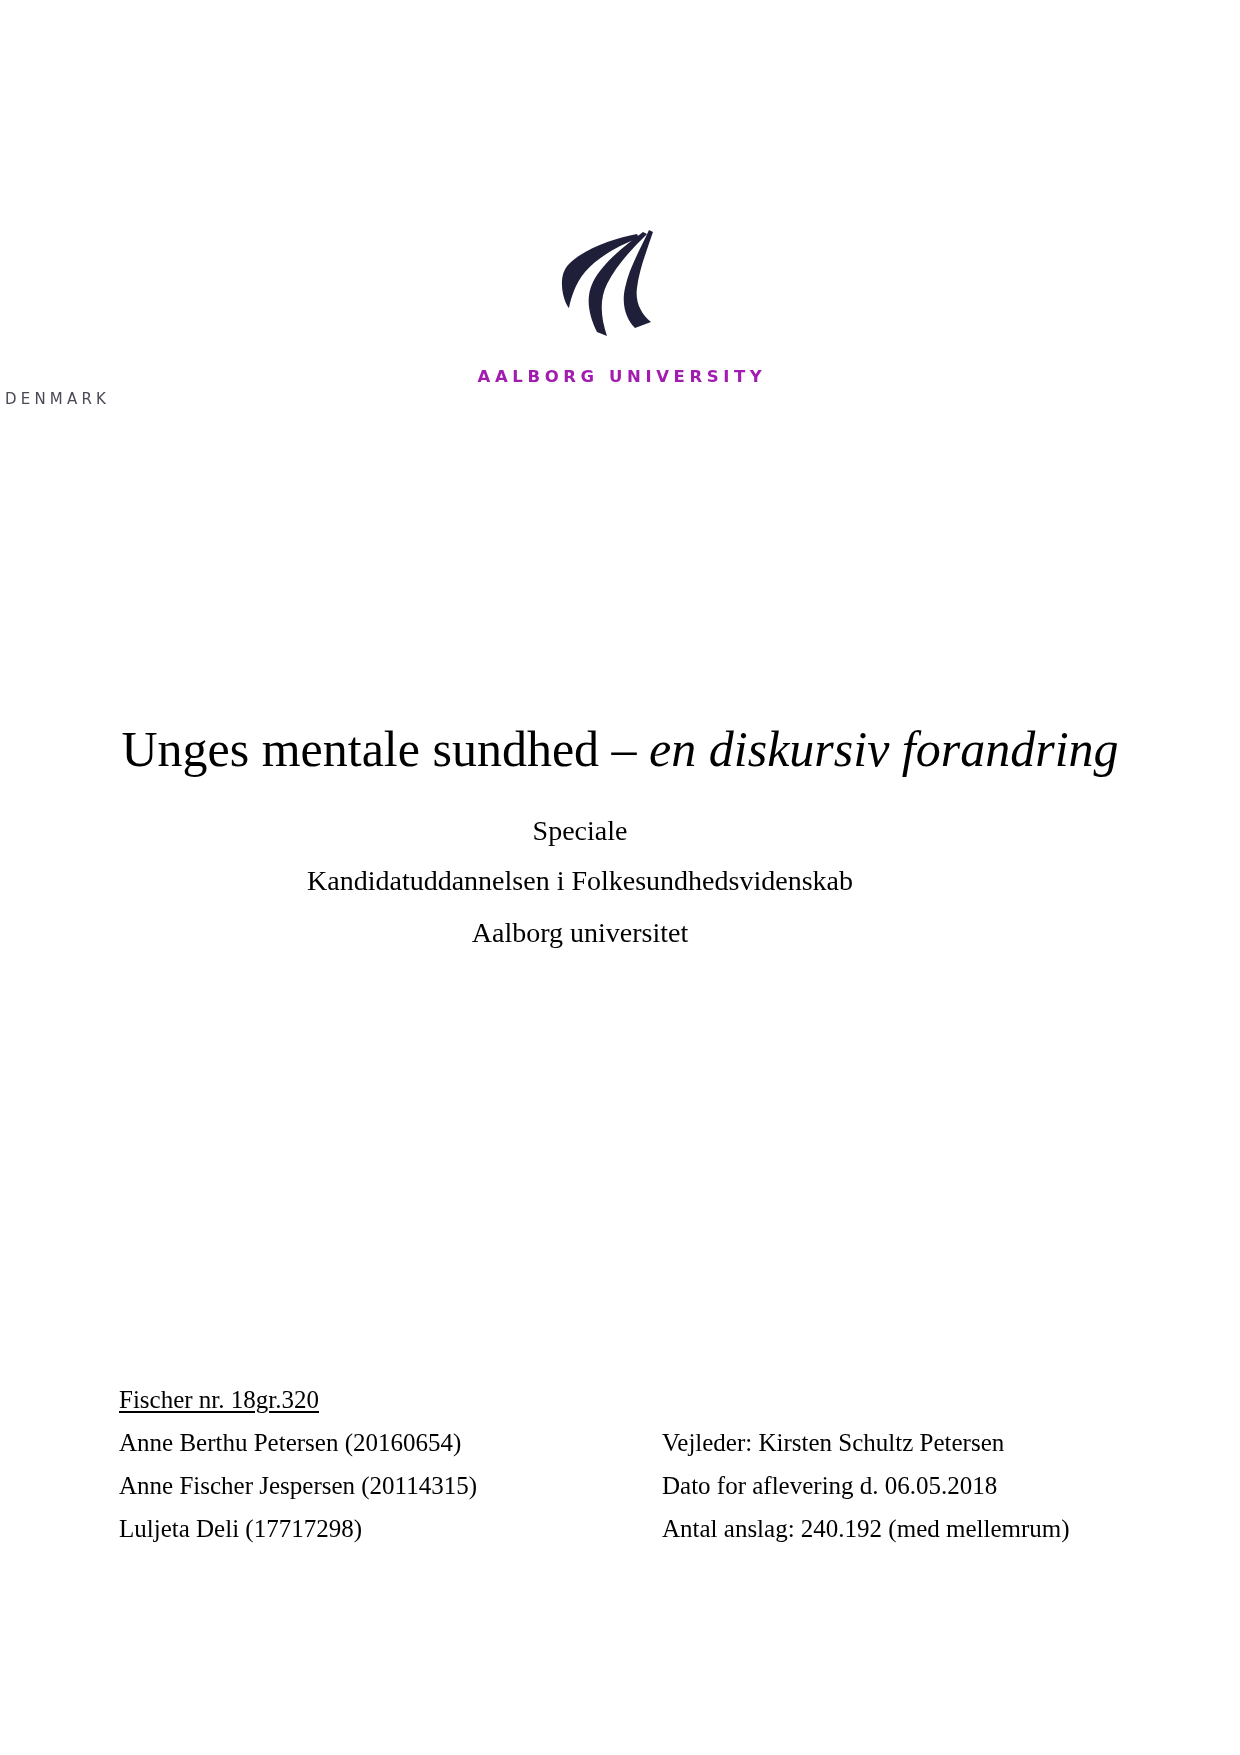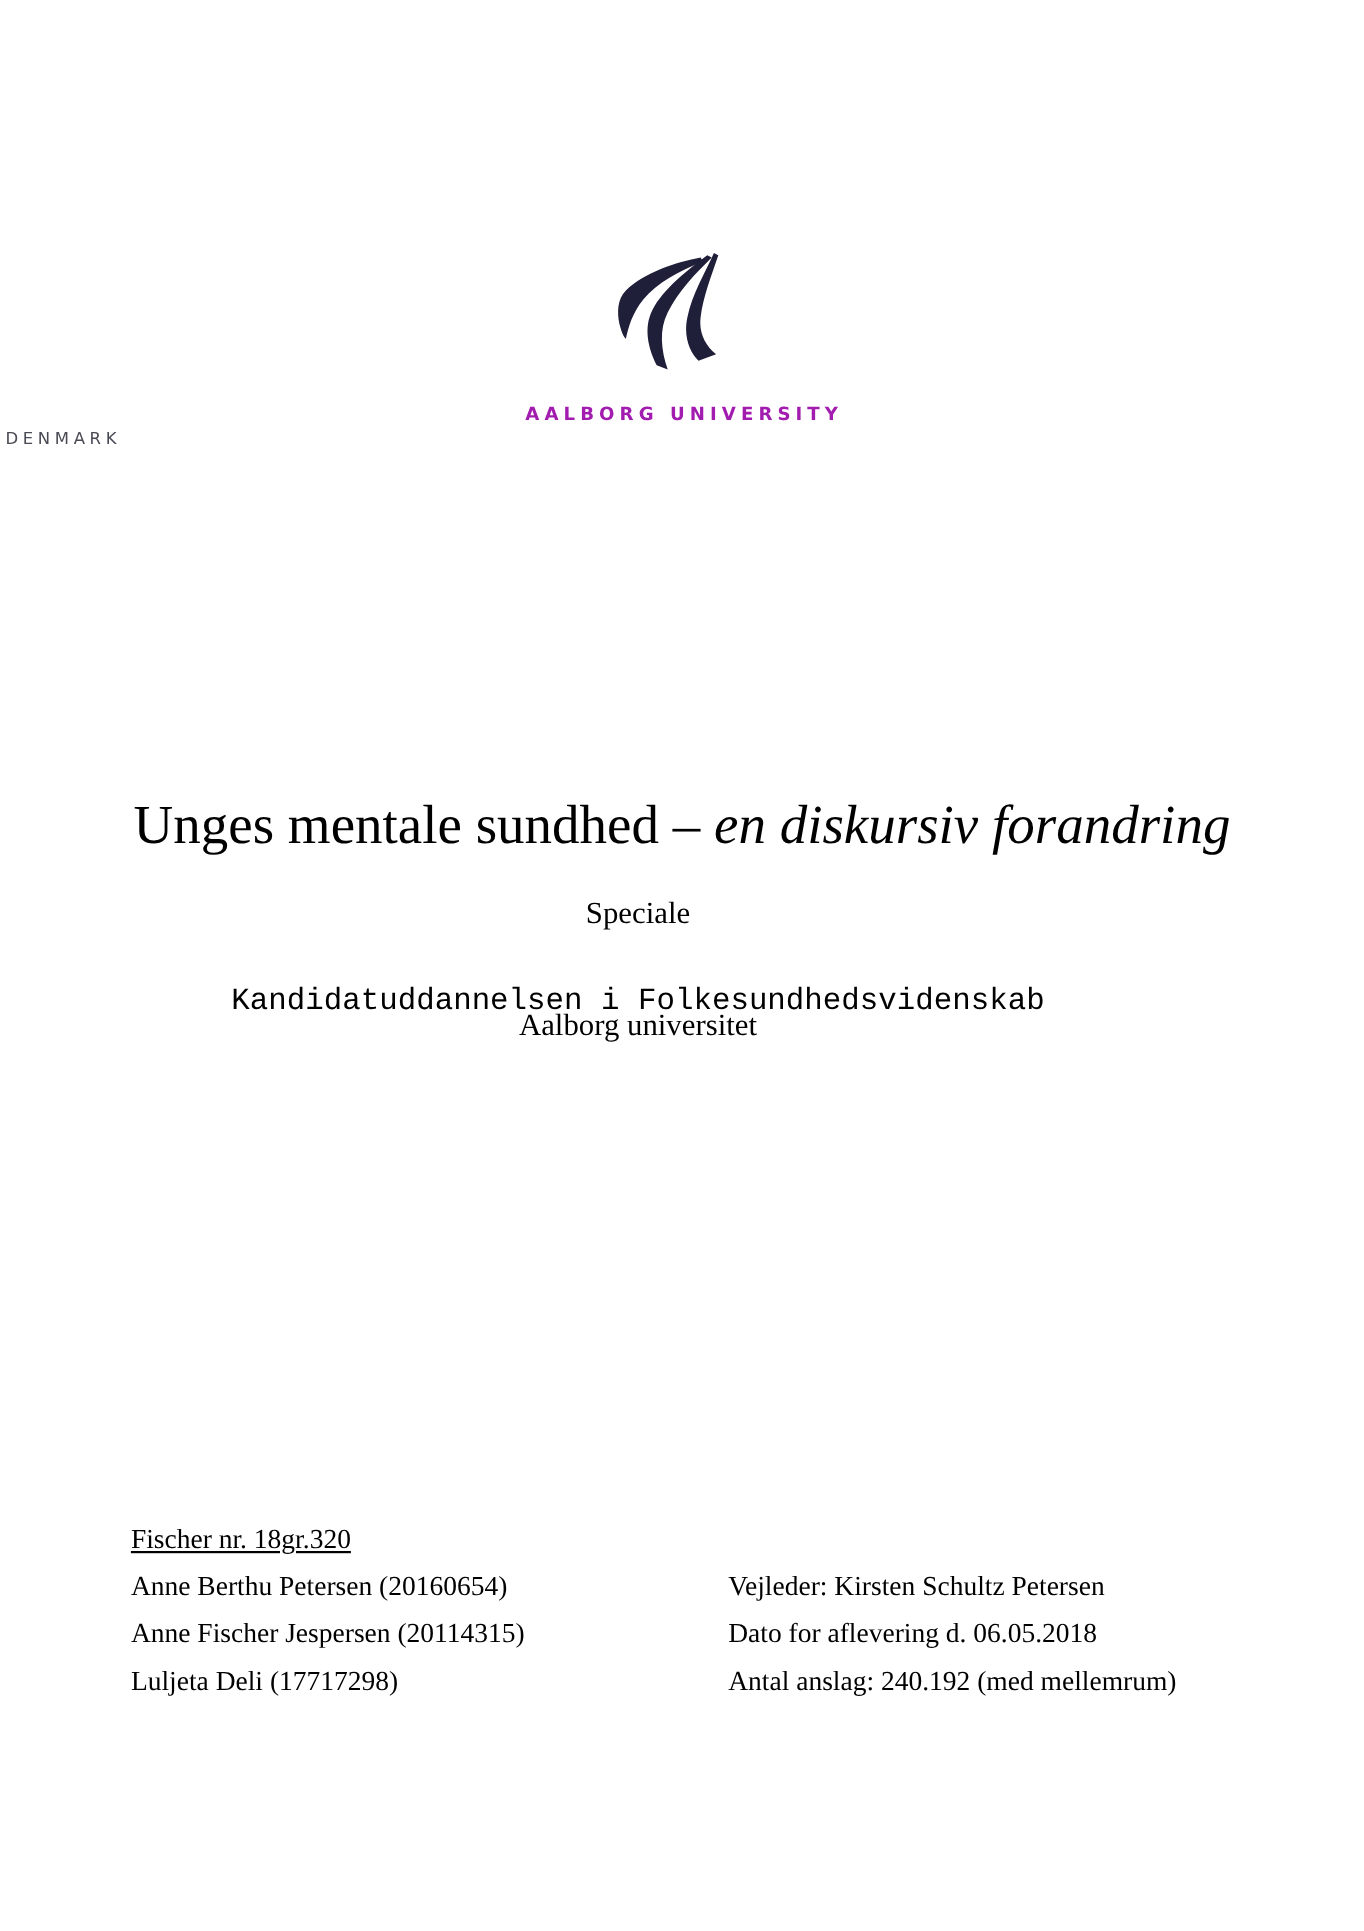--- a/index.html
+++ b/index.html
@@ -85,21 +85,21 @@
     .subtitle-line {
       position: absolute;
       left: 0;
       width: 1160px;
       text-align: center;
       font-size: 28px;
       line-height: 32px;
       white-space: nowrap;
     }
     .sub-1 { top: 815px; }
-    .sub-2 { top: 895px; font-family: Liberation Mono, monospace; }
+    .sub-2 { top: 865px; }
     .sub-3 { top: 917px; }
     
     .info-col {
       position: absolute;
       top: 1378px;
       font-size: 25px;
       line-height: 43px;
       white-space: nowrap;
     }
     .info-left { left: 119px; }

